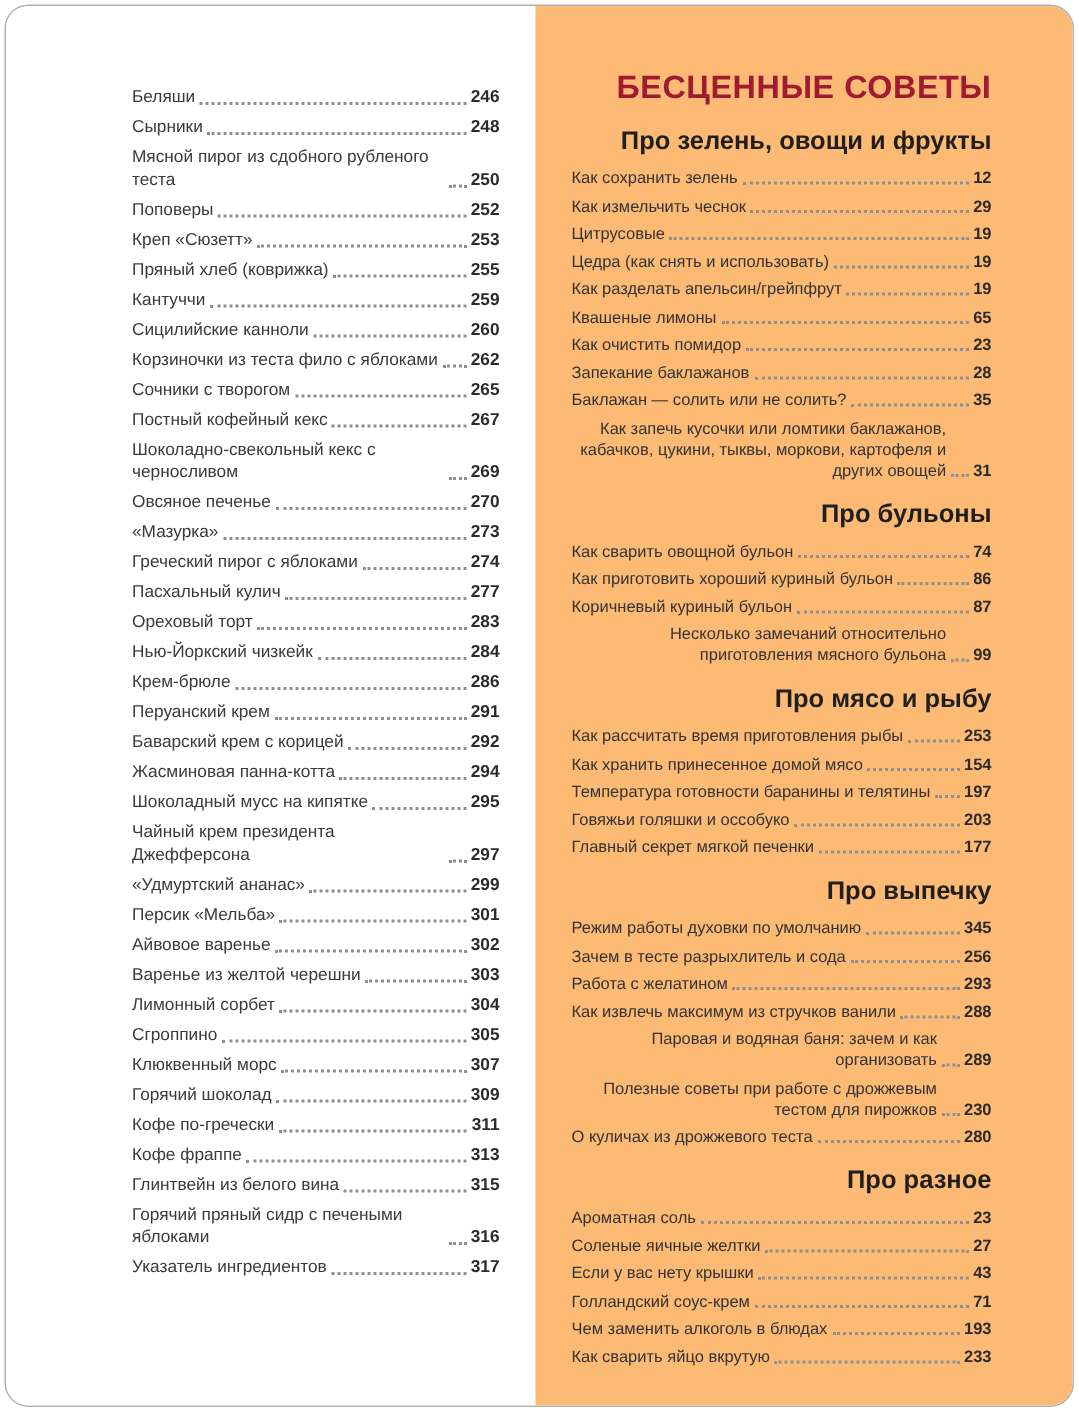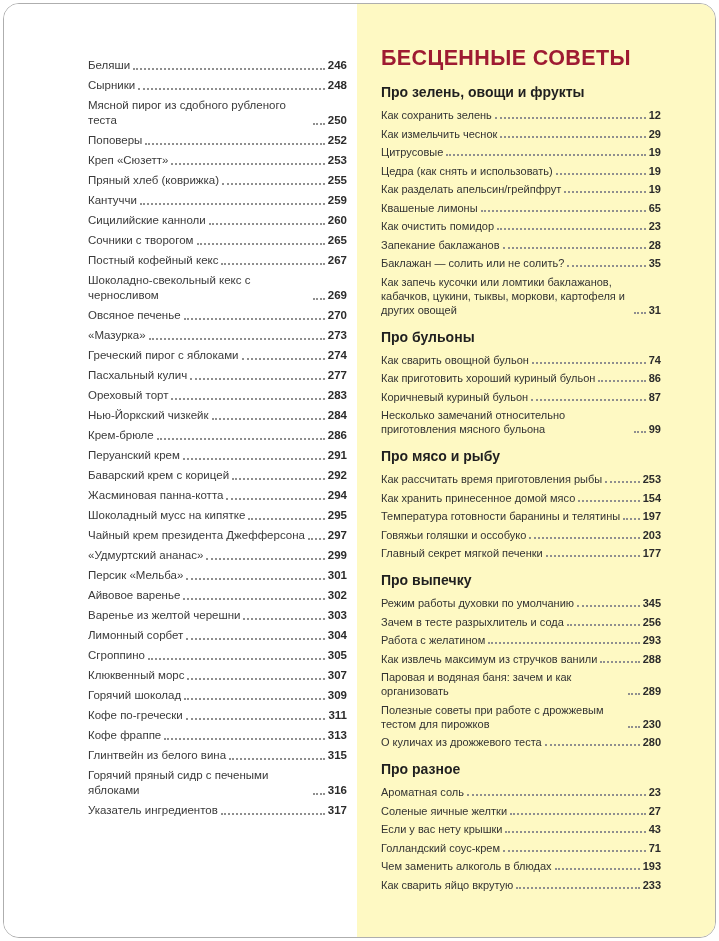--- a/index.html
+++ b/index.html
@@ -14,21 +14,21 @@
     border: 1.5px solid #aeaeae;
     border-radius: 16px;
     overflow: hidden;
     display: flex;
     background: #ffffff;
     box-sizing: border-box;
   }
   .left-col {
     width: 353px;
     box-sizing: border-box;
-    padding: 54px 10px 0 84px;
+    padding: 54px 24px 0 84px;
     background: #ffffff;
   }
   .right-col {
     flex: 1;
     box-sizing: border-box;
     padding: 42px 54px 0 24px;
     background: #dfe8c6;
   }
   .row {
     display: flex;
@@ -57,21 +57,21 @@
     color: #2b2b2b;
   }
   .page-title {
     font-size: 21.5px;
     font-weight: 800;
     letter-spacing: 0.4px;
     color: #9e1b32;
     margin: 0 0 13px 0;
   }
   .section-heading {
-    font-size: 14px;
+    font-size: 17px;
     font-weight: bold;
     color: #1f1f1f;
     margin: 12px 0 8px 0;
   }
   .section:first-of-type .section-heading { margin-top: 0; }
 </style>
 </head>
 <body>
 
 <div class="page">
@@ -111,20 +111,25 @@
           <span class="lbl">Кантуччи</span>
           <span class="dots"></span>
           <span class="num">259</span>
         </div>
         <div class="row">
           <span class="lbl">Сицилийские канноли</span>
           <span class="dots"></span>
           <span class="num">260</span>
         </div>
         <div class="row">
+          <span class="lbl">Корзиночки из теста фило с яблоками</span>
+          <span class="dots"></span>
+          <span class="num">262</span>
+        </div>
+        <div class="row">
           <span class="lbl">Сочники с творогом</span>
           <span class="dots"></span>
           <span class="num">265</span>
         </div>
         <div class="row">
           <span class="lbl">Постный кофейный кекс</span>
           <span class="dots"></span>
           <span class="num">267</span>
         </div>
         <div class="row">
@@ -252,21 +257,21 @@
           <span class="dots"></span>
           <span class="num">316</span>
         </div>
         <div class="row">
           <span class="lbl">Указатель ингредиентов</span>
           <span class="dots"></span>
           <span class="num">317</span>
         </div>
       </div>
   </div>
-  <div class="right-col" style="background: #fef9c3;">
+  <div class="right-col" style="background: #fdba74; text-align: right;">
     <h1 class="page-title" style="color: rgb(158, 27, 50);">БЕСЦЕННЫЕ СОВЕТЫ</h1>
     <div>
         <div class="section">
           <div class="section-heading">Про зелень, овощи и фрукты</div>
           <div class="row">
             <span class="lbl">Как сохранить зелень</span>
             <span class="dots"></span>
             <span class="num">12</span>
           </div>
           <div class="row">

